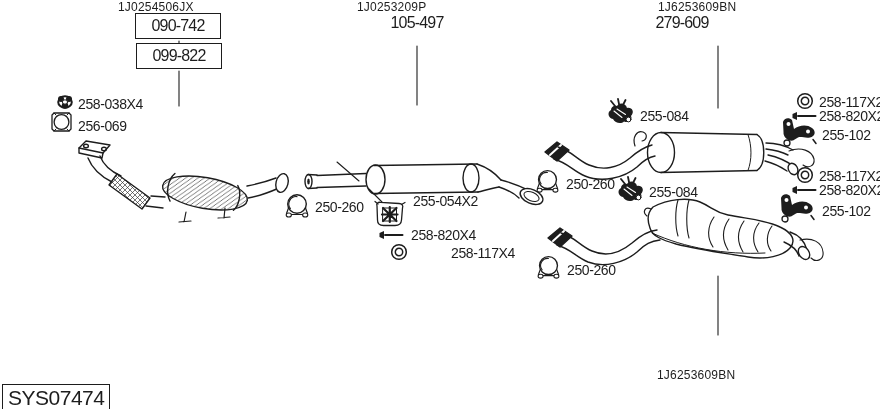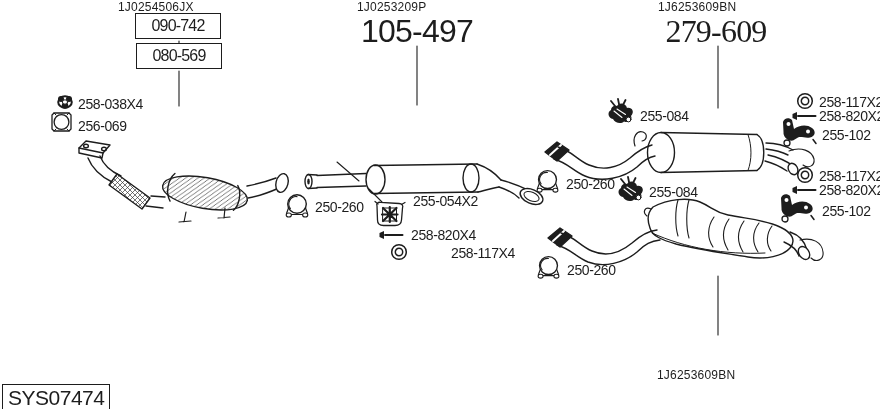--- a/index.html
+++ b/index.html
@@ -3,21 +3,21 @@
 <meta charset="utf-8">
 <style>
   html,body{margin:0;padding:0;background:#fff;}
   .stage{
     position:relative;width:880px;height:409px;background:#fff;overflow:hidden;
     font-family:"Liberation Sans",sans-serif;color:#1d1d1d;
   }
   .art{position:absolute;left:0;top:0;}
   .lbl{position:absolute;white-space:nowrap;line-height:1;}
   .ref{font-size:12px;width:120px;letter-spacing:.2px;}
-  .big{font-size:32px;text-align:center;width:120px;letter-spacing:-0.8px;}
+  .big{font-size:16px;text-align:center;width:120px;letter-spacing:-0.8px;}
   .pbox{
     position:absolute;border:1.5px solid #1d1d1d;width:84px;height:24px;
     display:flex;align-items:center;justify-content:center;
     font-size:16px;letter-spacing:-0.8px;background:#fff;
   }
   .hw{font-size:14px;letter-spacing:-0.4px;}
   .sys{
     position:absolute;left:2px;top:384px;border:1.5px solid #1d1d1d;
     font-size:21px;letter-spacing:-0.5px;padding:1px 5px 2px 5px;background:#fff;
   }
@@ -183,27 +183,27 @@
     <use href="#ic-bracket" x="780" y="115" width="38" height="33"></use>
     <use href="#ic-hanger" x="616" y="176" width="31" height="27"></use>
     <use href="#ic-clamp" x="535" y="254" width="27" height="27"></use>
     <use href="#ic-ring" x="796" y="166" width="18" height="18"></use>
     <use href="#ic-bolt" x="792" y="185" width="26" height="10"></use>
     <use href="#ic-bracket" x="778" y="191" width="38" height="33"></use>
   </svg>
 
   <div class="lbl ref" style="left:118px;top:1px;">1J0254506JX</div>
   <div class="pbox" style="left:135px;top:13px;">090-742</div>
-  <div class="pbox" style="left:136px;top:43px;">080-569</div>
+  <div class="pbox" style="left:136px;top:43px;">099-822</div>
 
   <div class="lbl ref" style="left:357px;top:1px;">1J0253209P</div>
   <div class="lbl big" style="left:357px;top:15px;">105-497</div>
 
   <div class="lbl ref" style="left:658px;top:1px;">1J6253609BN</div>
-  <div class="lbl big" style="left:656px;top:15px;font-family:Liberation Serif, serif;">279-609</div>
+  <div class="lbl big" style="left:622px;top:15px;">279-609</div>
 
   <div class="lbl ref" style="left:657px;top:369px;">1J6253609BN</div>
 
   <div class="lbl hw" style="left:78px;top:97px;">258-038X4</div>
   <div class="lbl hw" style="left:78px;top:119px;">256-069</div>
 
   <div class="lbl hw" style="left:315px;top:200px;">250-260</div>
   <div class="lbl hw" style="left:413px;top:194px;">255-054X2</div>
   <div class="lbl hw" style="left:411px;top:228px;">258-820X4</div>
   <div class="lbl hw" style="left:423px;top:246px;margin-left:28px;">258-117X4</div>

